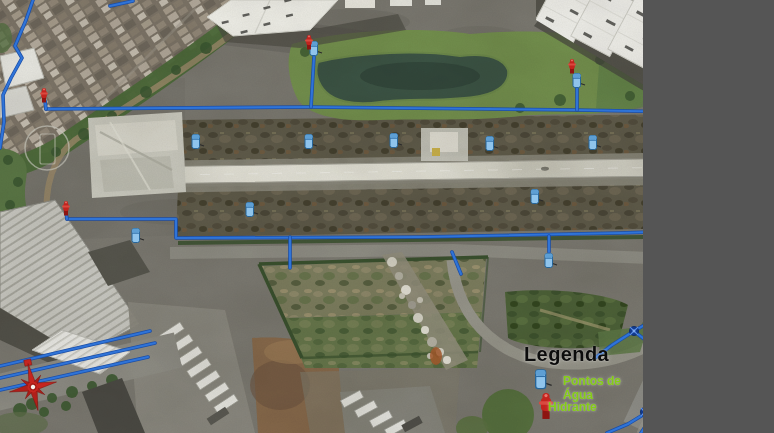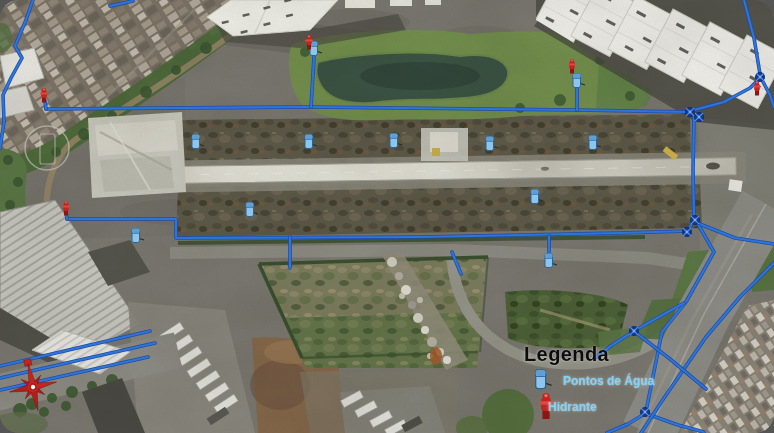--- a/index.html
+++ b/index.html
@@ -1,23 +1,23 @@
 <!DOCTYPE html>
 <html style="--wp: #8fc4ec; --hyd: #c3241e; --valve: #123a8e;"><head>
 <meta charset="utf-8">
 <style>
   html,body{margin:0;padding:0;background:#555;}
-  #stage{position:relative;width:774px;height:433px;overflow:hidden;
+  #stage{position:relative;width:643px;height:433px;overflow:hidden;
          font-family:"Liberation Sans",sans-serif;
-         box-shadow:inset 0 0 50px rgba(0,0,0,.25);border-radius:19px;}
+         box-shadow:inset 0 0 50px rgba(0,0,0,.25);}
   #stage svg.layer{position:absolute;left:0;top:0;}
   .legend-title{position:absolute;left:524px;top:343px;font-weight:bold;font-size:20px;
       color:#0c0c0c;letter-spacing:.4px;
       text-shadow:0 0 2px rgba(255,255,255,.55),0 0 6px rgba(255,255,255,.3);}
-  .legend-label{position:absolute;font-weight:bold;font-size:12px;color:#7dd3fc;
+  .legend-label{position:absolute;font-weight:bold;font-size:12px;color:#84cc16;
       text-shadow:0 0 2px rgba(255,255,255,.5),0 0 5px rgba(255,255,255,.25);}
   #lbl-wp{left:563px;top:374px;}
   #lbl-hy{left:548px;top:400px;}
   .legend-icon{position:absolute;}
   #ico-wp{left:529px;top:366px;}
   #ico-hy{left:535px;top:392px;}
   #compass{position:absolute;left:4px;top:358px;}
 </style>
 </head>
 <body>

